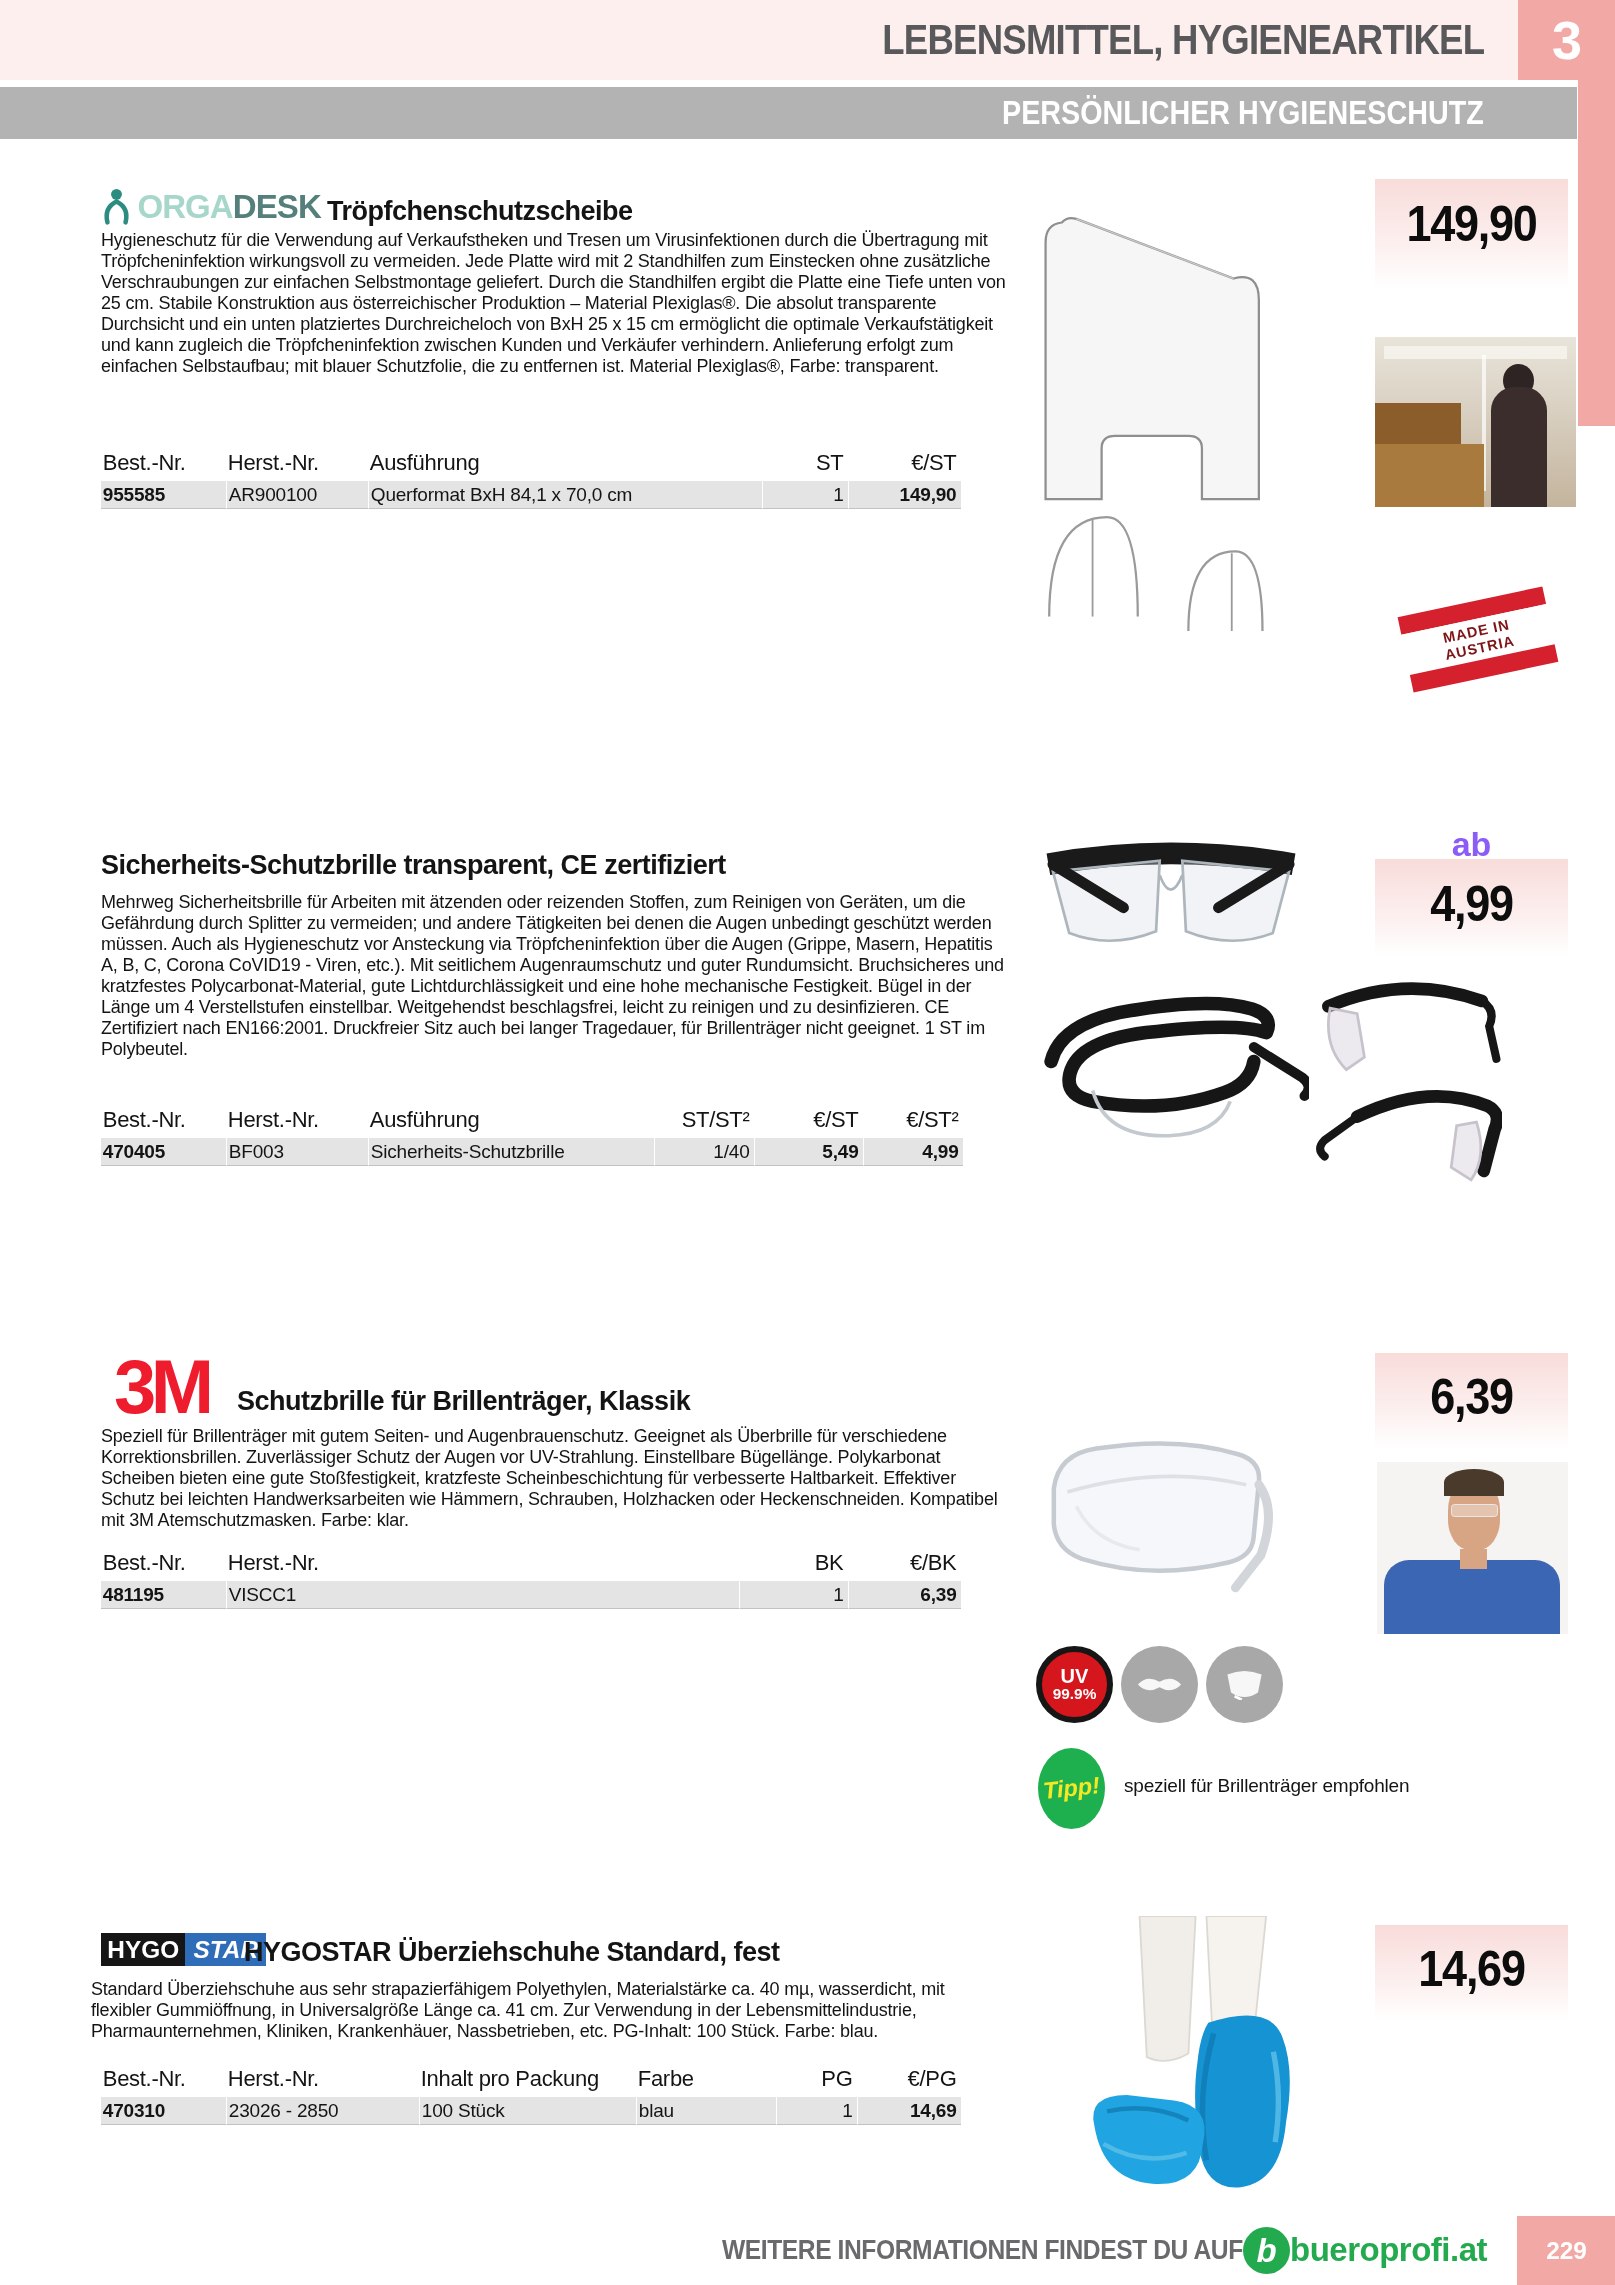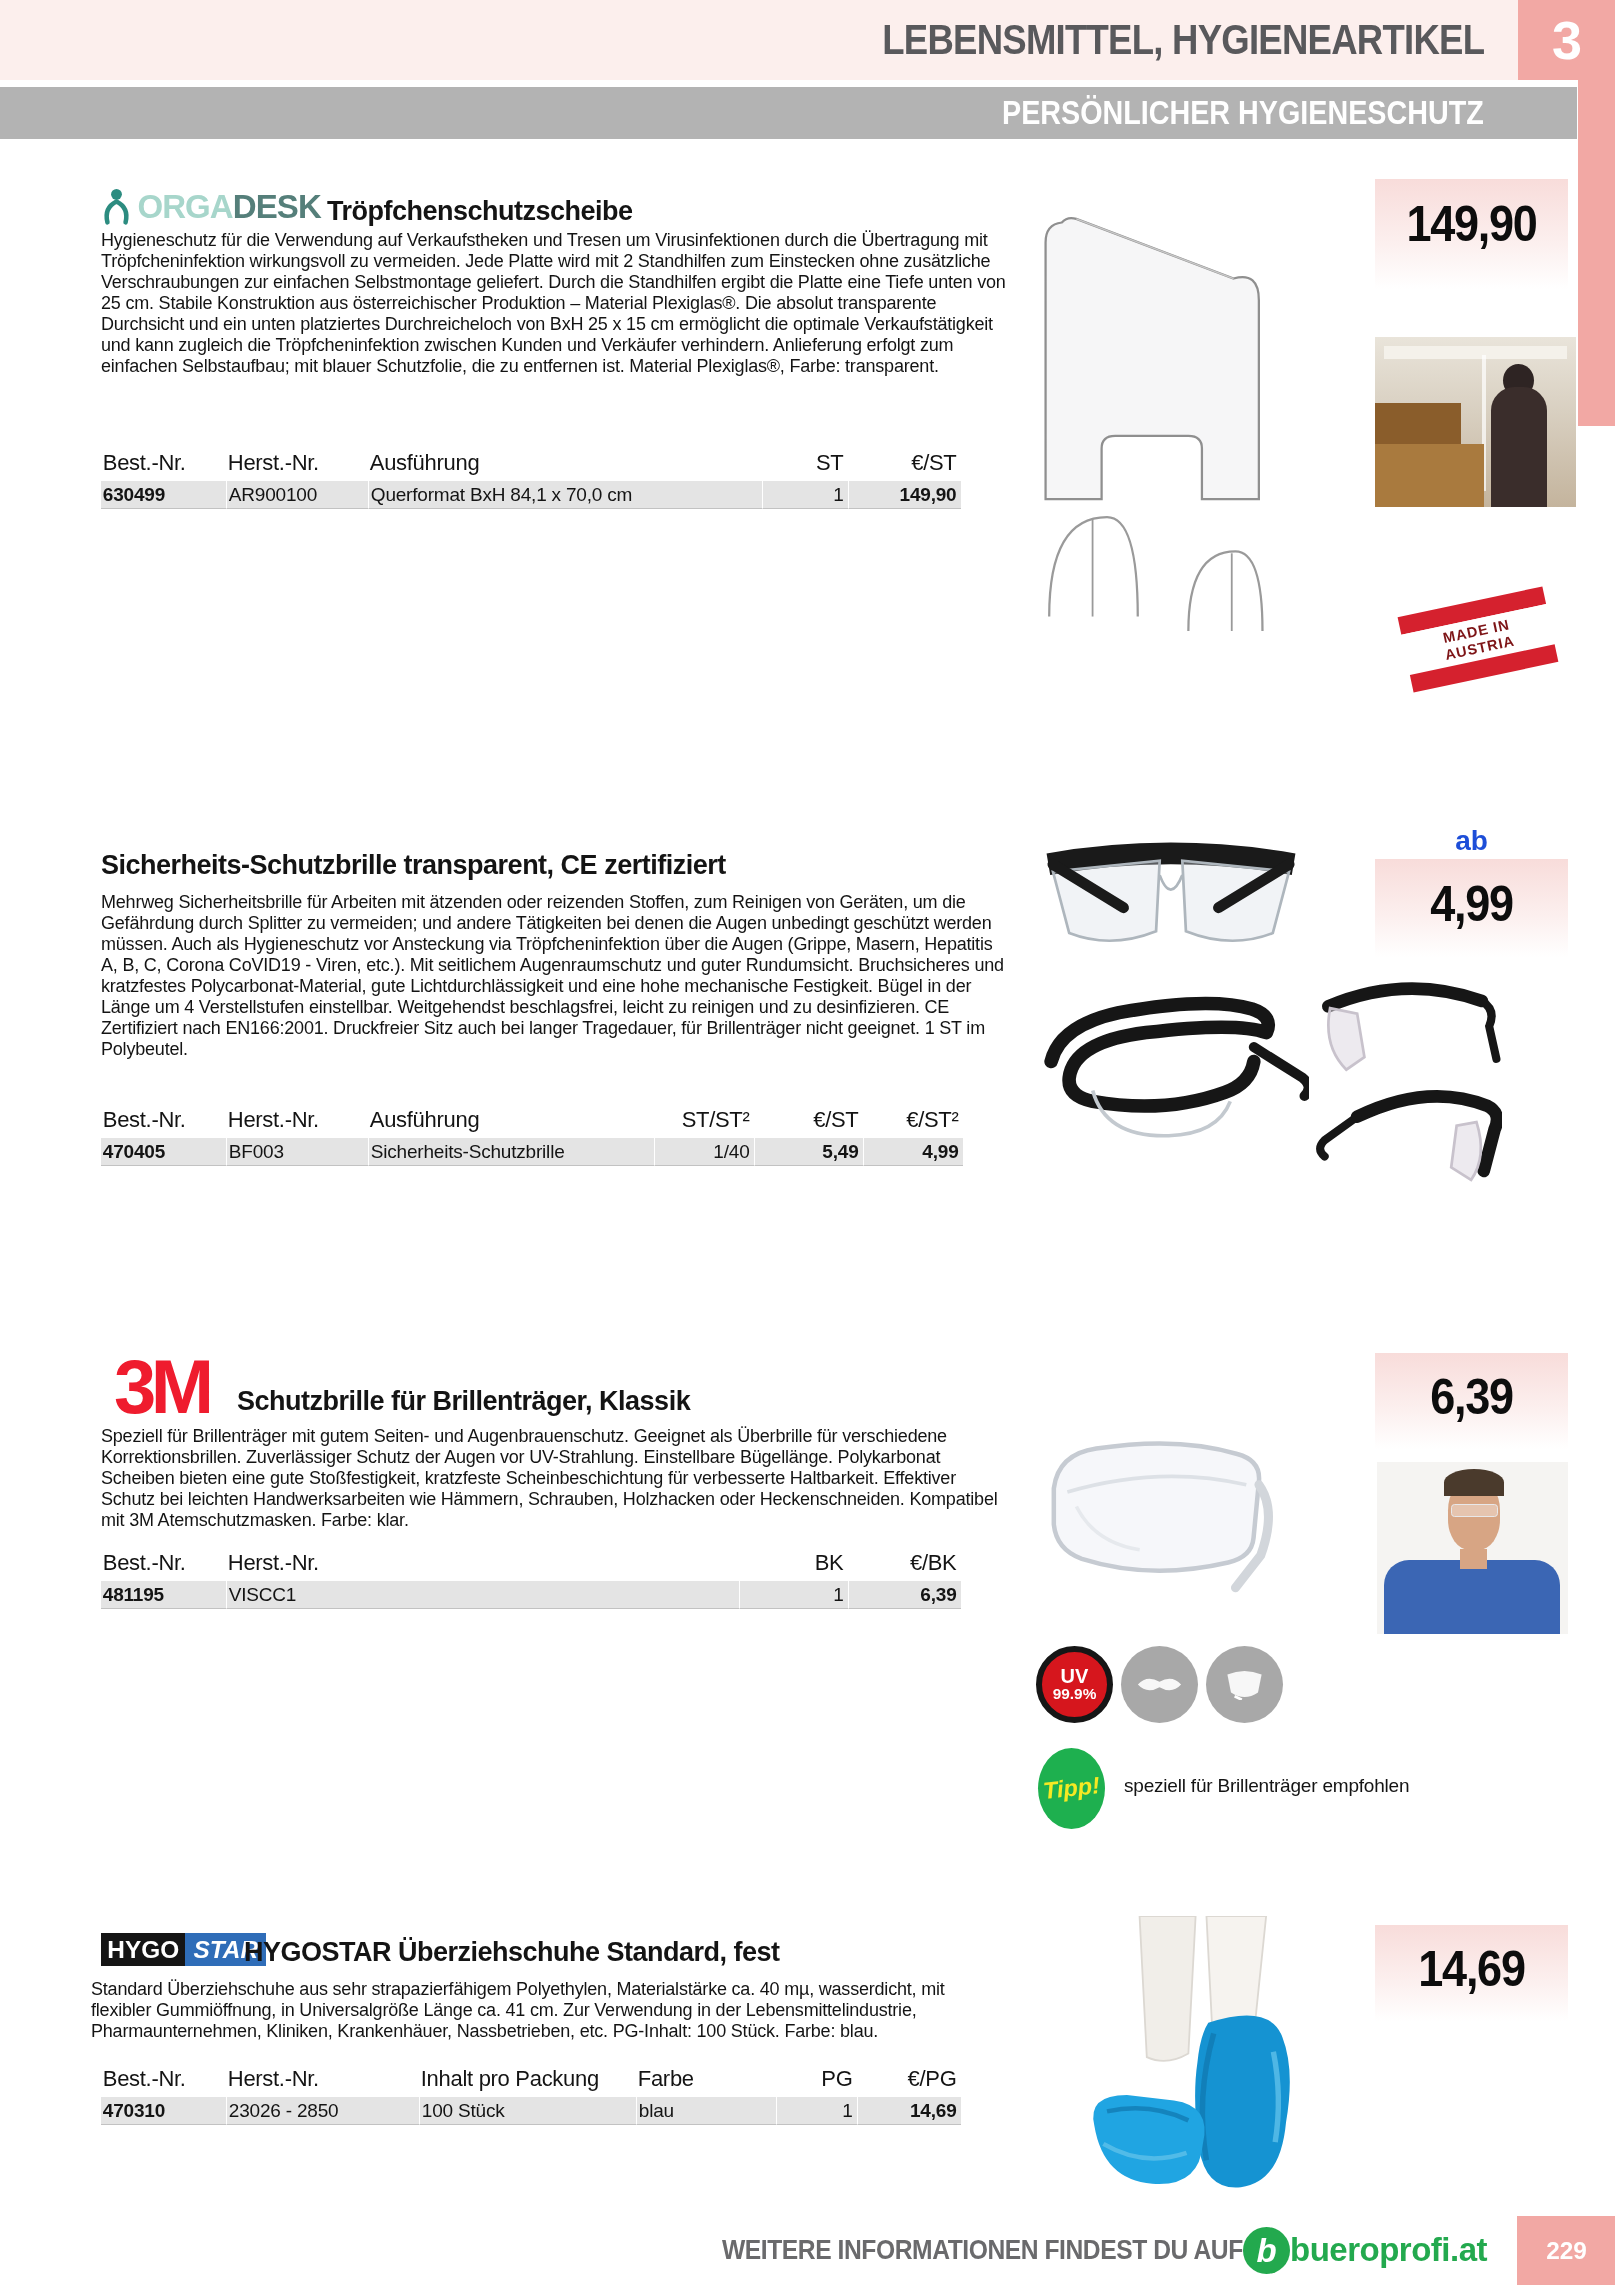--- a/index.html
+++ b/index.html
@@ -28,21 +28,21 @@
   .td{background:#e4e4e4;height:27px;line-height:27px;font-size:19px;padding-left:1.8px;
       border-bottom:1.8px solid #c2c2c2;letter-spacing:-0.2px;}
   .td.sep{border-left:1.8px solid #ffffff;}
   .r{text-align:right;padding-right:4.5px;}
   .b{font-weight:bold;}
 
   
   .pricebox{width:193px;background:linear-gradient(180deg,#f8dcda 0%,#fcf0ef 60%,#ffffff 100%);}
   .price{display:block;text-align:center;font-weight:bold;font-size:50px;letter-spacing:-1.4px;
          color:#0d0d0d;transform:scaleX(.9);transform-origin:center;}
-  .abword{width:193px;text-align:center;font-size:28px;font-weight:bold;color:#1d4ed8;}
+  .abword{width:193px;text-align:center;font-size:34px;font-weight:bold;color:#8b5cf6;}
 
   
   .brandrow{display:flex;align-items:center;gap:5.4px;}
   .od1{font-size:33px;font-weight:bold;color:#a7d6cb;letter-spacing:-0.9px;}
   .od2{font-size:33px;font-weight:bold;color:#557f7a;letter-spacing:-0.9px;}
   .mmm{font-size:76px;font-weight:bold;color:#ef1c2e;letter-spacing:-5.4px;line-height:72px;}
   .hygo{background:#151515;color:#fff;font-size:24.4px;font-weight:bold;padding:2.7px 6.3px;display:inline-block;}
   .star{background:#2f6db8;color:#fff;font-size:24.4px;font-weight:bold;font-style:italic;padding:2.7px 8.1px;display:inline-block;}
 
   
@@ -107,21 +107,21 @@
     <span><span class="od1">ORGA</span><span class="od2">DESK</span></span>
   </div>
   <div class="abs ptitle" style="left:327px;top:196px;">Tröpfchenschutzscheibe</div>
   <p class="abs desc" style="left:101px;top:230px;width:909px;">Hygieneschutz für die Verwendung auf Verkaufstheken und Tresen um Virusinfektionen durch die Übertragung mit Tröpfcheninfektion wirkungsvoll zu vermeiden. Jede Platte wird mit 2 Standhilfen zum Einstecken ohne zusätzliche Verschraubungen zur einfachen Selbstmontage geliefert. Durch die Standhilfen ergibt die Platte eine Tiefe unten von 25 cm. Stabile Konstruktion aus österreichischer Produktion – Material Plexiglas®. Die absolut transparente Durchsicht und ein unten platziertes Durchreicheloch von BxH 25 x 15 cm ermöglicht die optimale Verkaufstätigkeit und kann zugleich die Tröpfcheninfektion zwischen Kunden und Verkäufer verhindern. Anlieferung erfolgt zum einfachen Selbstaufbau; mit blauer Schutzfolie, die zu entfernen ist. Material Plexiglas®, Farbe: transparent.</p>
   <div class="abs ptable" style="left: 101px; top: 447px; grid-template-columns: 125px 142px 1fr 86px 113px;">
       <div class="th">Best.-Nr.</div>
       <div class="th">Herst.-Nr.</div>
       <div class="th">Ausführung</div>
       <div class="th r">ST</div>
       <div class="th r">€/ST</div>
-      <div class="td b">630499</div>
+      <div class="td b">955585</div>
       <div class="td sep">AR900100</div>
       <div class="td sep">Querformat BxH 84,1 x 70,0 cm</div>
       <div class="td r sep">1</div>
       <div class="td r b sep">149,90</div>
     </div>
 
   <svg class="abs" style="left:1029px;top:199px;" width="260" height="432" viewBox="0 0 287 478">
     <path d="M36 26 Q18 28 18 48 L18 332 L80 332 L80 276 Q80 262 95 262 L176 262 Q191 262 191 276 L191 332 L254 332 L254 112 Q254 80 226 88 L52 22 Q42 19 36 26 Z" fill="rgba(244,245,246,0.85)" stroke="#8f8f8f" stroke-width="2.5"></path>
     <path d="M52 22 L226 88" stroke="#c9c9c9" stroke-width="1.5"></path>
     <path d="M22 462 Q22 352 86 352 Q120 352 120 462" fill="none" stroke="#9a9a9a" stroke-width="2.5"></path>

